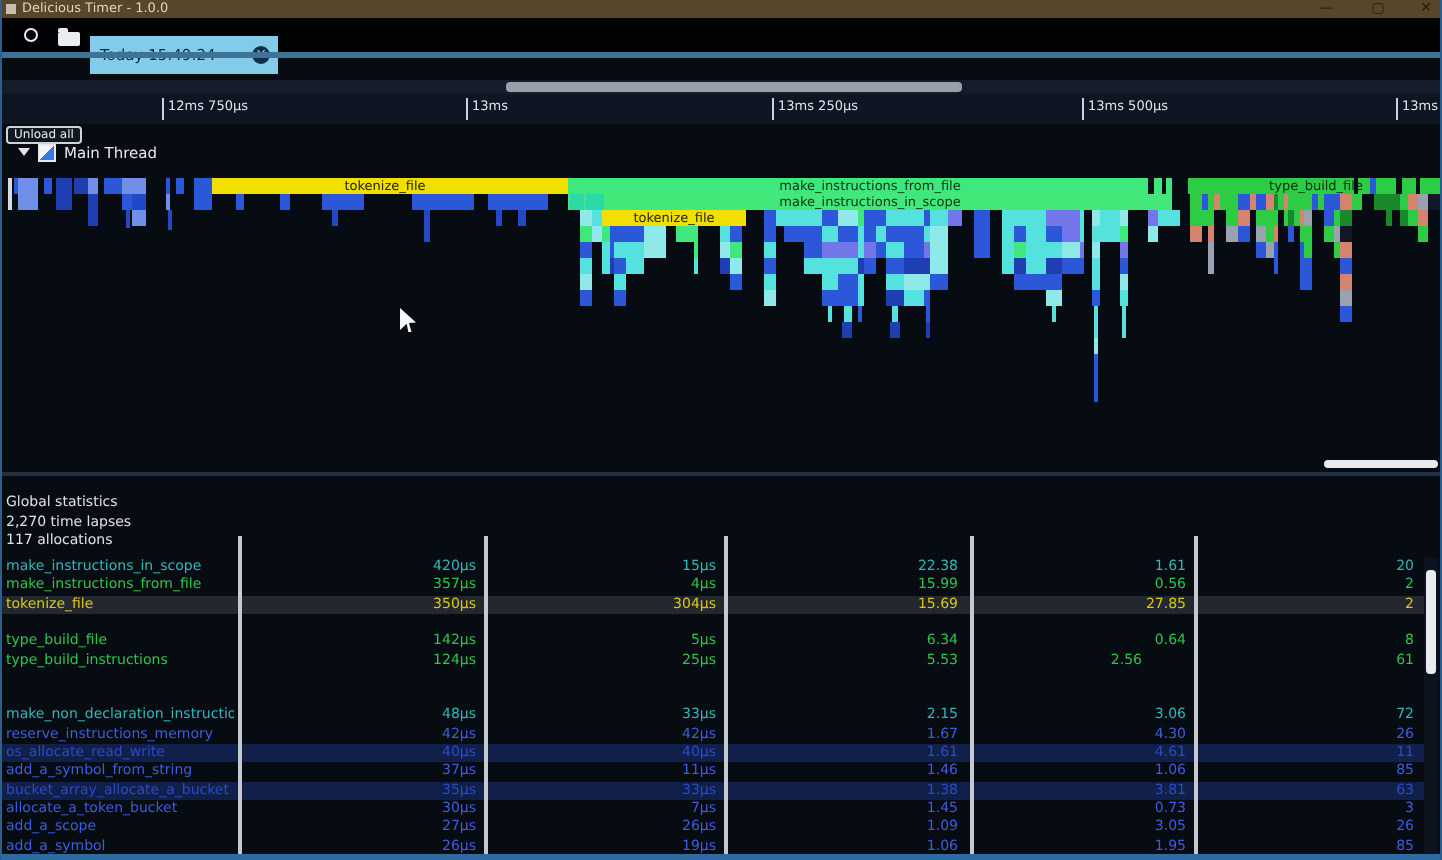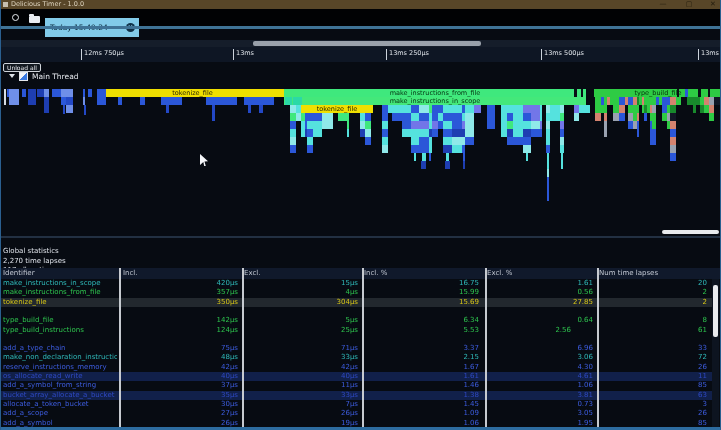--- a/index.html
+++ b/index.html
@@ -425,34 +425,26 @@
   <div class="flame-hthumb"></div>
   <div class="cursor"></div>
 
   <div class="splitter"></div>
   <div class="stats">
     <div>Global statistics</div>
     <div>2,270 time lapses</div>
     <div>117 allocations</div>
   </div>
 
-  <div class="thead" id="thead">
-      <span class="th" style="left: 2px;">Identifier</span>
-      <span class="th" style="left: 122px;">Incl.</span>
-      <span class="th" style="left: 243px;">Excl.</span>
-      <span class="th" style="left: 363px;">Incl. %</span>
-      <span class="th" style="left: 486px;">Excl. %</span>
-      <span class="th" style="left: 598px;">Num time lapses</span>
-    </div>
   <div id="tbody">
       <div class="trow" style="top: 0px; color: rgb(47, 185, 185);">
         <span class="td" style="left: 2px; width: 114px;">make_instructions_in_scope</span>
         <span class="td r" style="left: 122px; width: 115px;">420µs</span>
         <span class="td r" style="left: 243px; width: 114px;">15µs</span>
-        <span class="td r" style="left: 363px; width: 115px;">16.75</span>
+        <span class="td r" style="left: 363px; width: 115px;">22.38</span>
         <span class="td r" style="left: 486px; width: 106px;">1.61</span>
         <span class="td r" style="left: 598px; width: 108px;">20</span>
       </div>
       <div class="trow" style="top: 9.3px; color: rgb(46, 196, 78);">
         <span class="td" style="left: 2px; width: 114px;">make_instructions_from_file</span>
         <span class="td r" style="left: 122px; width: 115px;">357µs</span>
         <span class="td r" style="left: 243px; width: 114px;">4µs</span>
         <span class="td r" style="left: 363px; width: 115px;">15.99</span>
         <span class="td r" style="left: 486px; width: 106px;">0.56</span>
         <span class="td r" style="left: 598px; width: 108px;">2</span>
@@ -474,28 +466,20 @@
         <span class="td r" style="left: 598px; width: 108px;">8</span>
       </div>
       <div class="trow" style="top: 46.5px; color: rgb(46, 196, 78);">
         <span class="td" style="left: 2px; width: 114px;">type_build_instructions</span>
         <span class="td r" style="left: 122px; width: 115px;">124µs</span>
         <span class="td r" style="left: 243px; width: 114px;">25µs</span>
         <span class="td r" style="left: 363px; width: 115px;">5.53</span>
         <span class="td r" style="left: 464px; width: 106px;">2.56</span>
         <span class="td r" style="left: 598px; width: 108px;">61</span>
       </div>
-      <div class="trow" style="top: 65.1px; color: rgb(61, 93, 224);">
-        <span class="td" style="left: 2px; width: 114px;">add_a_type_chain</span>
-        <span class="td r" style="left: 122px; width: 115px;">75µs</span>
-        <span class="td r" style="left: 243px; width: 114px;">71µs</span>
-        <span class="td r" style="left: 363px; width: 115px;">3.37</span>
-        <span class="td r" style="left: 486px; width: 106px;">6.96</span>
-        <span class="td r" style="left: 598px; width: 108px;">33</span>
-      </div>
       <div class="trow" style="top: 74.4px; color: rgb(47, 185, 185);">
         <span class="td" style="left: 2px; width: 114px;">make_non_declaration_instructions</span>
         <span class="td r" style="left: 122px; width: 115px;">48µs</span>
         <span class="td r" style="left: 243px; width: 114px;">33µs</span>
         <span class="td r" style="left: 363px; width: 115px;">2.15</span>
         <span class="td r" style="left: 486px; width: 106px;">3.06</span>
         <span class="td r" style="left: 598px; width: 108px;">72</span>
       </div>
       <div class="trow" style="top: 83.7px; color: rgb(61, 93, 224);">
         <span class="td" style="left: 2px; width: 114px;">reserve_instructions_memory</span>

